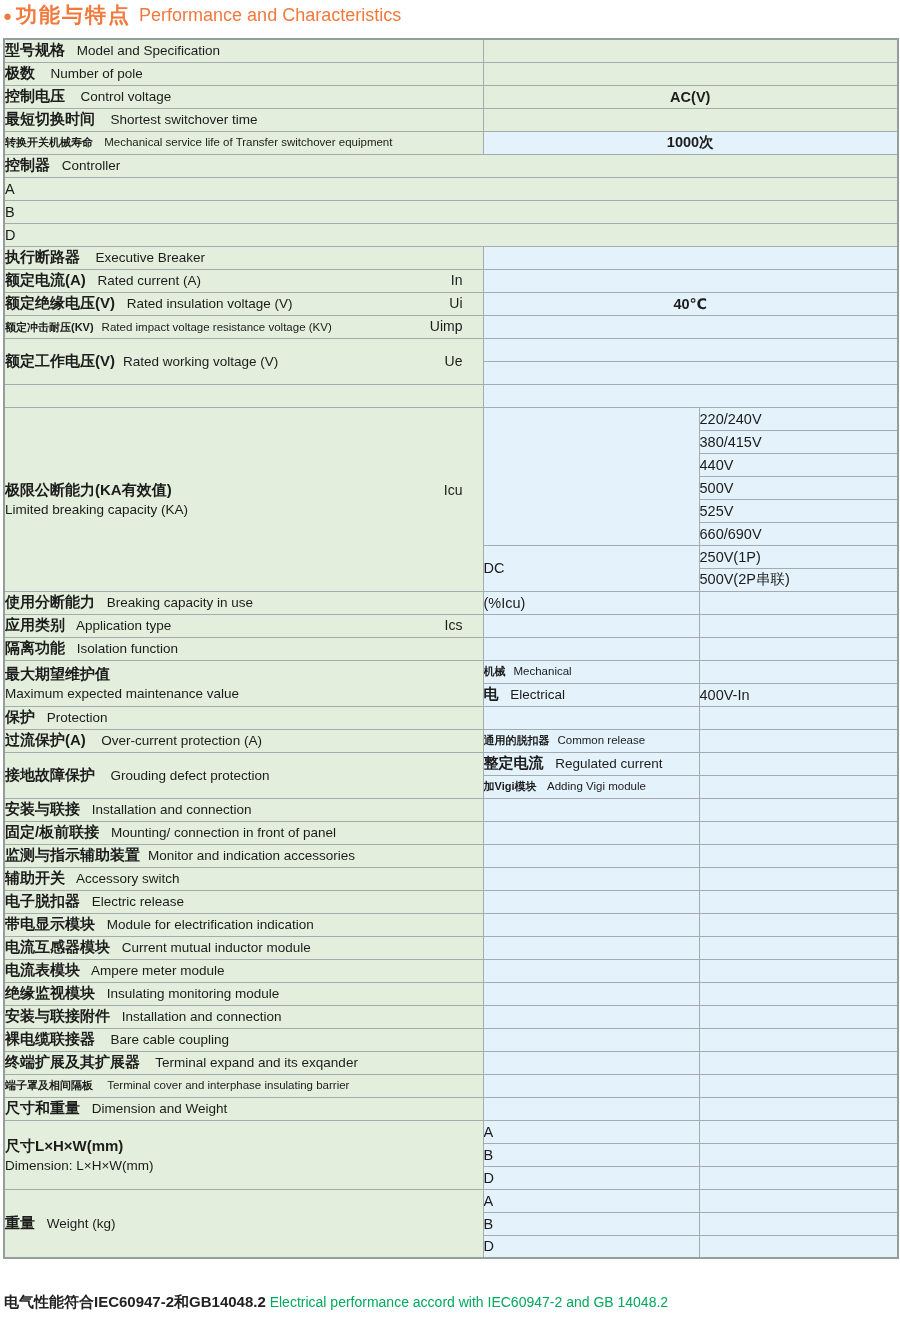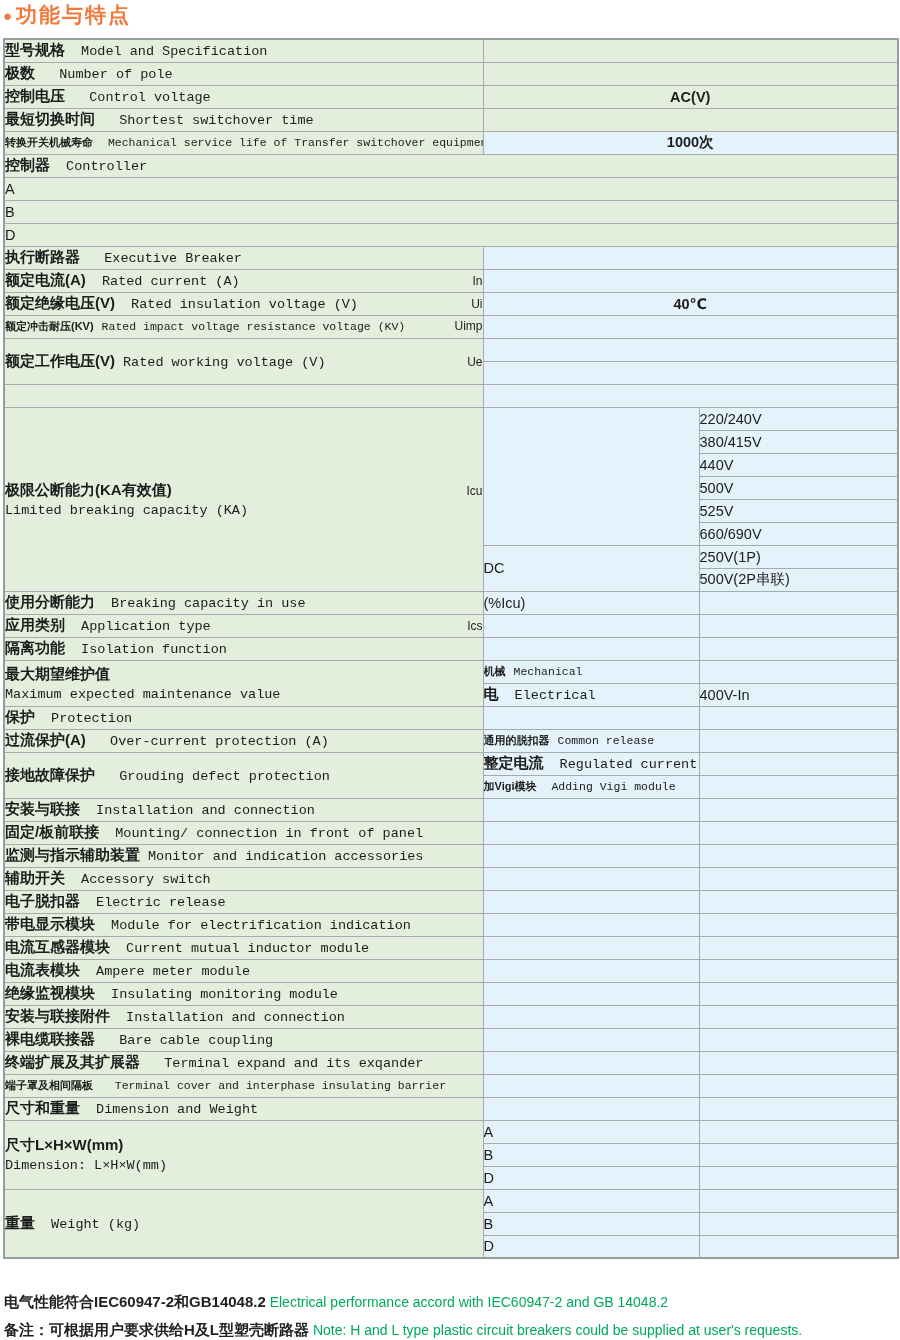--- a/index.html
+++ b/index.html
@@ -18,22 +18,22 @@
   td.g{background:#e3efdc;}
   td.b{background:#e4f2fb;}
   td.col0{padding-left:12px;}
   td.col1{padding-left:20px;}
   td.col2{padding-left:22px;}
   td.ct{text-align:center;padding-left:0 !important;font-weight:bold;}
   td.vtop{vertical-align:top;padding-top:2px;}
   .l1{display:flex;align-items:baseline;white-space:nowrap;gap:8px;}
   .l1 span{white-space:pre;}
   .zh{font-weight:bold;font-size:15px;}
-  .en{font-size:13.5px;font-family:Liberation Mono, monospace;}
-  .sym{margin-left:auto;padding-right:0;font-size:12px;flex:none;text-align:center;}
+  .en{font-size:13.5px;}
+  .sym{margin-left:auto;padding-right:20px;font-size:14px;flex:none;text-align:center;}
   .l2{font-size:13.5px;margin-top:2px;white-space:nowrap;}
   .val{font-size:14.5px;white-space:pre;}
   td.sm .zh{font-size:11px;}
   td.sm .en{font-size:11.5px;}
 
   
   .note{position:absolute;left:4px;white-space:nowrap;}
   .note-1{top:1293px;}
   .note-2{top:1321px;}
   .n-zh{font-weight:bold;font-size:15px;color:#222;}
@@ -42,20 +42,21 @@
   :root{--orange:#f1793c;--green:#00a95c;}
 </style>
 </head>
 <body>
 
 <div class="page">
 
   <div class="title">
     <span class="bullet">●</span>
     <span class="t-zh">功能与特点</span>
+    <span class="t-en">Performance and Characteristics</span>
   </div>
 
   <table class="spec">
     <colgroup>
       <col style="width:479px">
       <col style="width:216px">
       <col style="width:199px">
     </colgroup>
     <tbody>
         <tr style="height: 23px;">
@@ -488,17 +489,14 @@
         <tr style="height: 23px;">
           <td class="col1 b"><span class="val">D</span></td>
           <td class="col2 b"></td>
         </tr>
       </tbody>
   </table>
 
   <div class="note note-1">
     <span class="n-zh">电气性能符合IEC60947-2和GB14048.2</span><span class="n-en"> Electrical performance accord with IEC60947-2 and GB 14048.2</span>
   </div>
-  <div class="note note-2">
-    <span class="n-zh">备注：可根据用户要求供给H及L型塑壳断路器</span><span class="n-en"> Note: H and L type plastic circuit breakers could be supplied at user's requests.</span>
-  </div>
 
 </div>
 
 </body></html>

